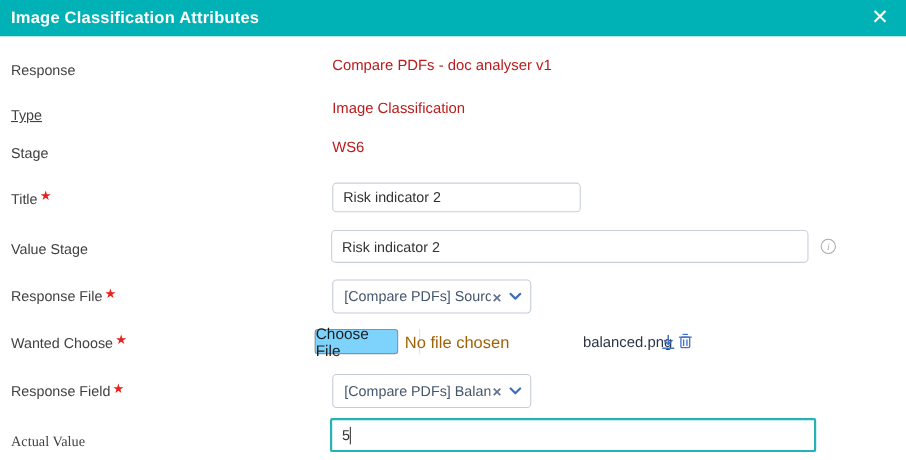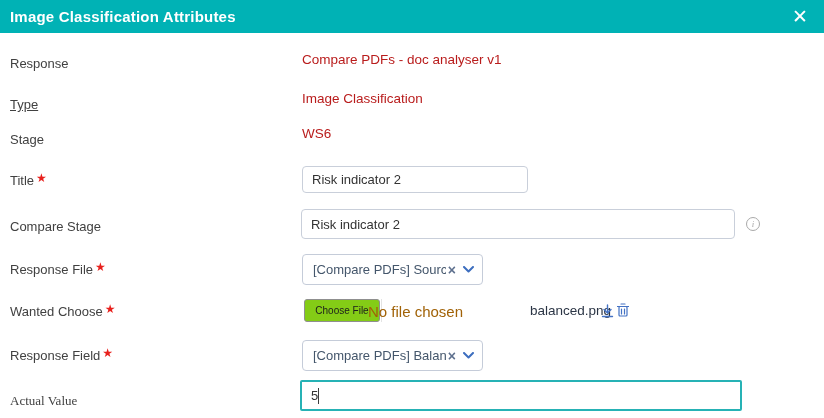--- a/index.html
+++ b/index.html
@@ -26,22 +26,22 @@
   .txt-input.focus-teal { border:2px solid #26b2b5; border-radius:2px; }
 
   
   .sel { position:absolute; left:302px; width:181px; height:31px; border:1px solid #c5ccd9;
          border-radius:4px; background:#fff; display:flex; align-items:center; cursor:pointer; }
   .sel-text { font-size:13px; color:#44566b; padding-left:10px; white-space:nowrap; overflow:hidden; flex:1; }
   .sel-clear { color:#5f718f; font-size:14px; font-weight:bold; padding:0 2px 0 2px; cursor:pointer; line-height:1; }
   .sel-caret { padding:0 8px 0 5px; display:flex; align-items:center; cursor:pointer; }
 
   
-  .file-btn { position:absolute; left:304px; width:76px; height:23px; background:#84cc16;
-              border:1px solid #8f8f8f; border-radius:3px; font-size:10px; color:#1c1c1c;
+  .file-btn { position:absolute; left:286px; width:76px; height:23px; background:#7dd3fc;
+              border:1px solid #8f8f8f; border-radius:3px; font-size:14px; color:#1c1c1c;
               display:flex; align-items:center; justify-content:center; cursor:pointer; }
   .file-sep { position:absolute; left:381px; width:1px; height:23px; background:#e3e3e3; }
   .file-status { position:absolute; left:368px; font-size:15px; color:#a16207; }
   .file-name { position:absolute; left:530px; font-size:13.5px; color:#2b3545; }
   .dl-icon, .trash-icon { position:absolute; cursor:pointer; display:flex; align-items:center; }
 
   .info-icon { position:absolute; left:746px; top:0; width:14px; height:14px; border:1px solid #a9a9a9;
                border-radius:50%; color:#a9a9a9; font-size:9px; line-height:12px; text-align:center;
                font-style:italic; font-family:"Liberation Serif",serif; cursor:pointer; }
 
@@ -71,21 +71,21 @@
     <span class="lbl" style="top:1px;">Stage</span>
     <span class="val" style="top:-5px;">WS6</span>
   </div>
 
   <div class="row" style="top:166px;">
     <span class="lbl" style="top:7px;"><span>Title</span><span class="req">★</span></span>
     <input class="txt-input" style="left: 302px; top: 0px; width: 226px; height: 27px;" value="Risk indicator 2">
   </div>
 
   <div class="row" style="top:209px;">
-    <span class="lbl" style="top:10px;">Compare Stage</span>
+    <span class="lbl" style="top:10px;">Value Stage</span>
     <input class="txt-input" style="left: 301px; top: 0px; width: 434px; height: 30px;" value="Risk indicator 2">
     <span class="info-icon" style="top:8px;">i</span>
   </div>
 
   <div class="row" style="top:254px;">
     <span class="lbl" style="top:8px;"><span>Response File</span><span class="req">★</span></span>
     <div class="sel" style="top:0;">
       <span class="sel-text">[Compare PDFs] Sourc...</span>
       <span class="sel-clear">×</span>
       <span class="sel-caret">

